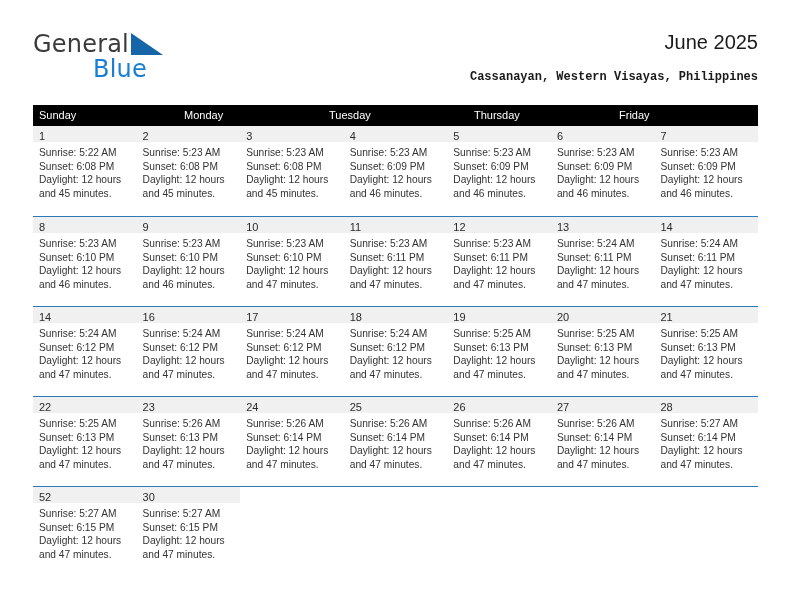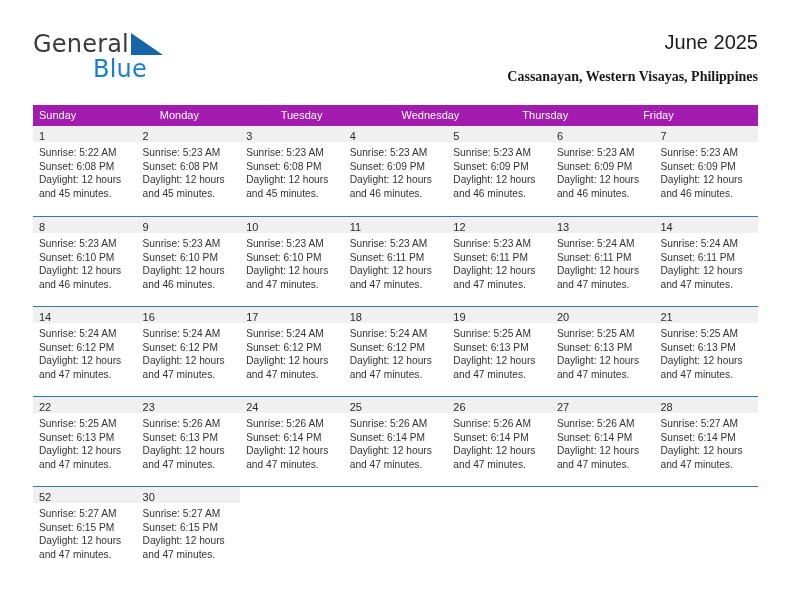--- a/index.html
+++ b/index.html
@@ -74,40 +74,40 @@
   }
   .month-title {
     font-size: 20px;
     font-weight: 400;
     color: #1a1a1a;
     line-height: 36px;
     white-space: nowrap;
     font-family: "Liberation Sans", sans-serif;
   }
   .location-title {
-    font-size: 14px;
+    font-size: 12px;
     font-weight: 700;
     color: #1a1a1a;
     line-height: 20px;
     margin-top: 7px;
     white-space: nowrap;
-    font-family: Liberation Serif, serif;
+    font-family: Liberation Mono, monospace;
   }
 
   
   .calendar {
     position: absolute;
     left: 33px;
     top: 105px;
     width: 725px;
   }
 
   .weekday-row {
     display: flex;
-    background: #a21caf;
+    background: #000000;
     height: 21px;
   }
   .weekday-cell {
     flex: 1 1 0;
     min-width: 0;
     color: #ffffff;
     font-size: 11px;
     line-height: 21px;
     padding-left: 6px;
     box-sizing: border-box;
@@ -185,21 +185,20 @@
     </div>
 
   </div>
 
   <div class="calendar">
 
     <div class="weekday-row">
       <div class="weekday-cell">Sunday</div>
       <div class="weekday-cell">Monday</div>
       <div class="weekday-cell">Tuesday</div>
-      <div class="weekday-cell">Wednesday</div>
       <div class="weekday-cell">Thursday</div>
       <div class="weekday-cell">Friday</div>
     </div>
 
     <div class="week-row first">
       <div class="day-cell">
         <div class="day-number-band"><span class="day-number">1</span></div>
         <div class="day-info">
           <div class="info-line">Sunrise: 5:22 AM</div>
           <div class="info-line">Sunset: 6:08 PM</div>

